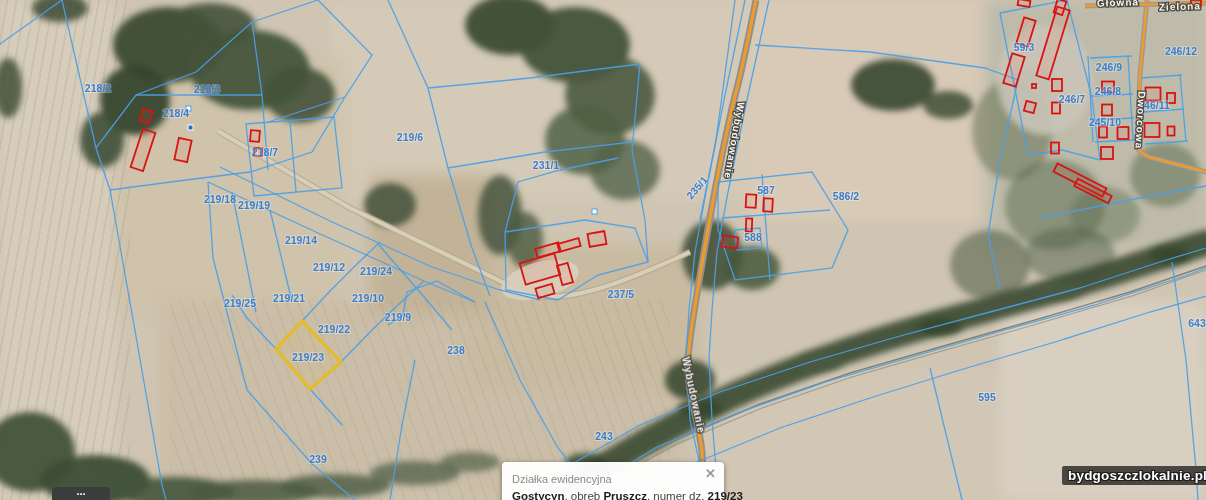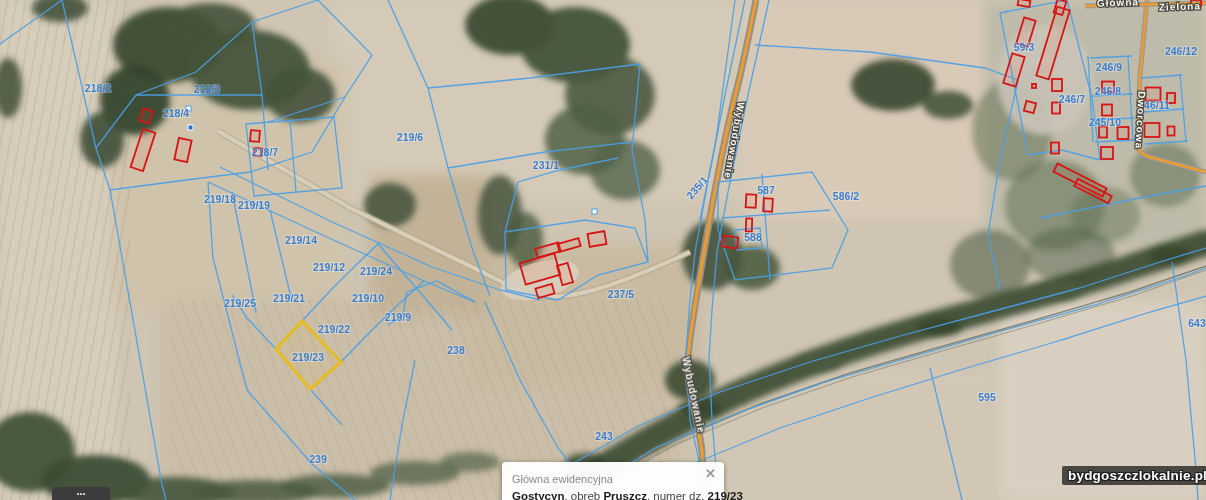--- a/index.html
+++ b/index.html
@@ -275,21 +275,21 @@
         <text x="987" y="401" class="plabel">595</text>
         <text x="731" y="140" class="slabel" transform="rotate(100 731 140)">Wybudowanie</text>
         <text x="690" y="396" class="slabel" transform="rotate(78 690 396)">Wybudowanie</text>
         <text x="1137" y="120" class="slabel" transform="rotate(93 1137 120)">Dworcowa</text>
         <text x="1180" y="10" class="slabel" transform="rotate(-2 1180 10)">Zielona</text>
         <text x="1118" y="6" class="slabel" transform="rotate(-2 1118 6)">Główna</text>
       </g>
   </svg>
 
   <div class="popup">
-    <span class="popup-title">Główna ewidencyjna</span>
+    <span class="popup-title">Działka ewidencyjna</span>
     <span class="popup-close">✕</span>
     <div class="popup-line"><b>Gostycyn</b><span>, obręb </span><b>Pruszcz</b><span>, numer dz. </span><b>219/23</b></div>
     
   </div>
 
   <div class="watermark">bydgoszczlokalnie.pl</div>
 
   <div class="partialctl">...</div>
 </div>
 

